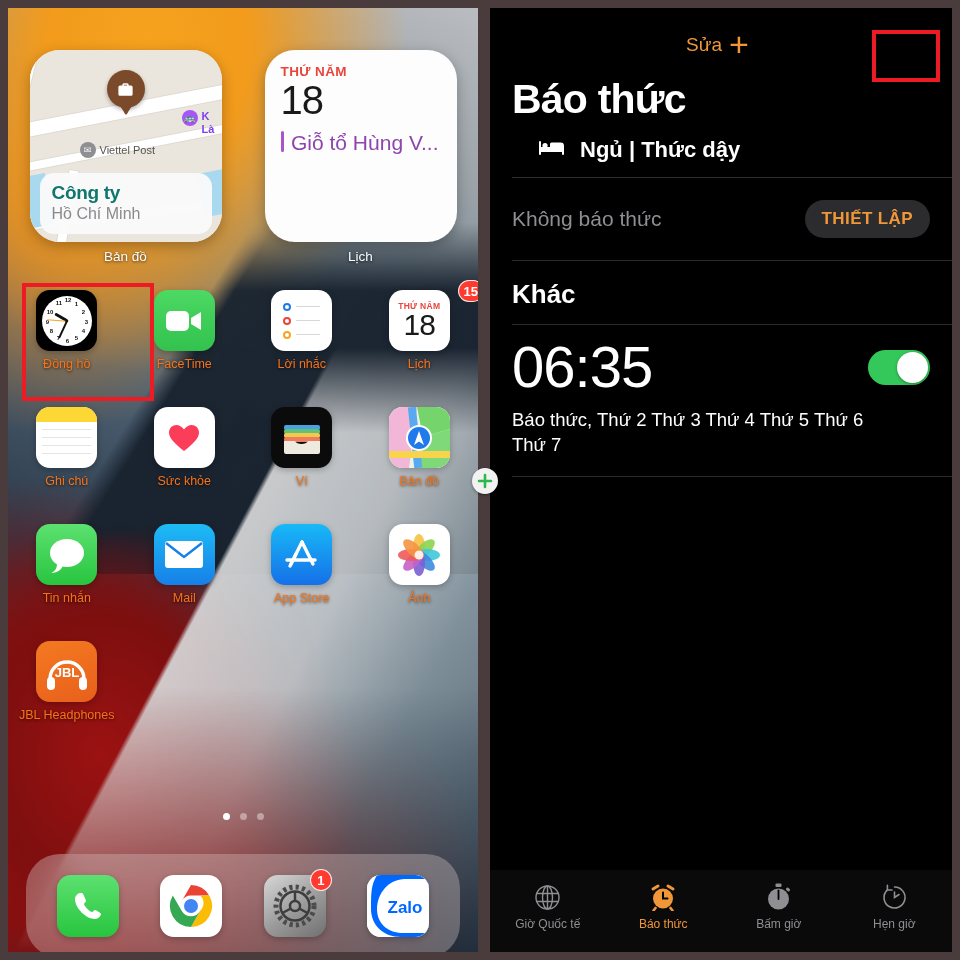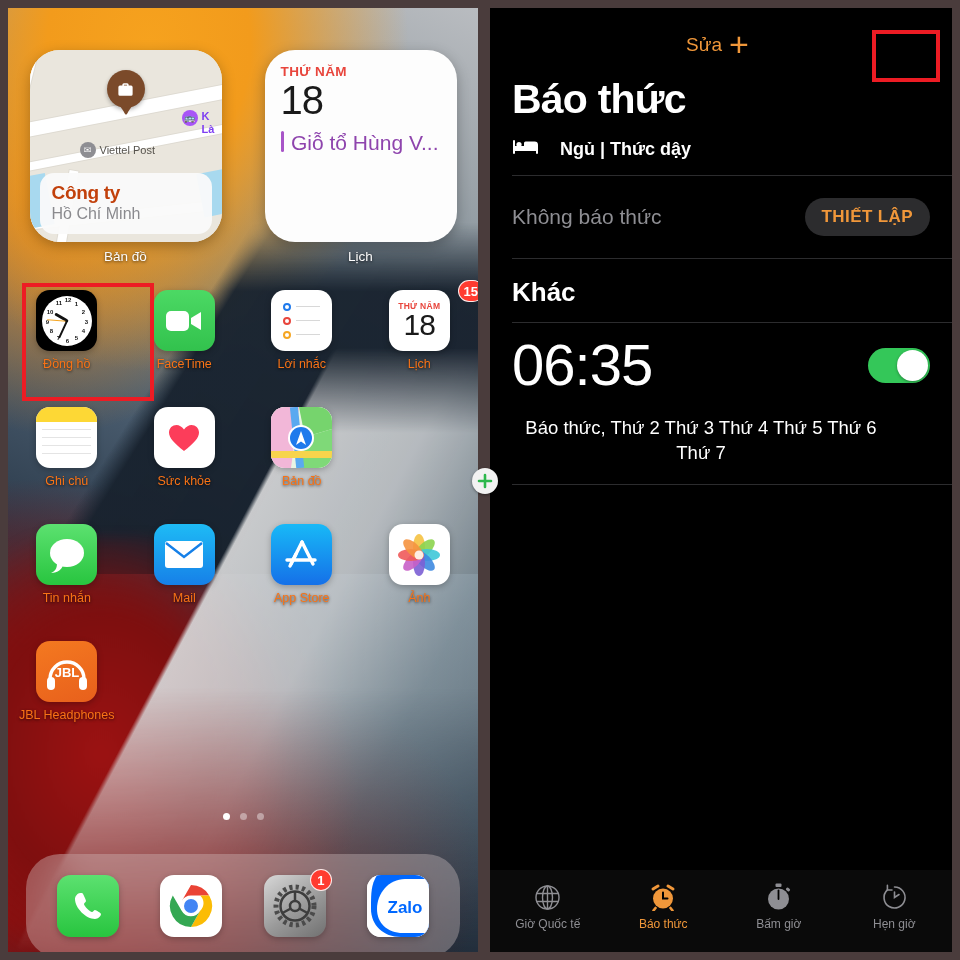--- a/index.html
+++ b/index.html
@@ -100,21 +100,21 @@
   .poi-dot {
     width: 16px; height: 16px; border-radius: 50%;
     display:flex;align-items:center;justify-content:center;
     font-size: 9px; color: #fff;
   }
   .map-card {
     position: absolute; left: 10px; bottom: 8px; right: 10px;
     background: rgba(250,250,250,0.95);
     border-radius: 14px; padding: 9px 12px 11px;
   }
-  .map-card-title { font-size: 19px; font-weight: bold; color: #c2410c; letter-spacing: -0.3px;}
+  .map-card-title { font-size: 19px; font-weight: bold; color: #0f766e; letter-spacing: -0.3px;}
   .map-card-sub { font-size: 16px; color: #8a8a8e; margin-top: 1px;}
 
   
   .w-cal { background: #fdfdfd; padding: 14px 16px; }
   .cal-dow { color: #e8453c; font-size: 13.5px; font-weight: bold; letter-spacing: .4px; }
   .cal-day { color: #1a1a1a; font-size: 40px; font-weight: 400; line-height: 1.05; letter-spacing: -1px;}
   .cal-ev { display: flex; gap: 7px; margin-top: 9px; align-items: flex-start;}
   .cal-ev-bar { width: 3.5px; height: 21px; background: #a855c8; border-radius: 2px; flex: none; margin-top: 1px;}
   .cal-ev-txt { color: #8e44ad; font-size: 21px; line-height: 1.25; }
 
@@ -249,43 +249,43 @@
     position:absolute; right: 12px; top: 22px;
     width: 68px; height: 52px;
     border: 4px solid #ed1c24;
   }
   .big-title {
     padding: 10px 22px 0;
     color:#fff; font-size: 41px; font-weight: bold; letter-spacing: -0.8px;
   }
   .sleep-row {
     padding: 14px 22px 14px;
-    display:flex; align-items:center; gap: 21px;
-    color:#fff; font-size: 18px; font-weight: 600;
+    display:flex; align-items:center; gap: 15px;
+    color:#fff; font-size: 22px; font-weight: 600; margin-left: 26px;
   }
   .divider { height: 1px; background: #2c2c2e; margin-left: 22px; }
   .noalarm-row {
     padding: 22px 22px;
     display:flex;align-items:center;justify-content:space-between;
   }
   .noalarm-text { color:#8e8e93; font-size: 21px; }
   .btn-setup {
     background: #2c2c2e; color:#f0973a;
     font-size: 17px; font-weight: bold; letter-spacing: .4px;
     padding: 9px 17px; border-radius: 20px;
     border: none;
   }
   .section-title {
     padding: 18px 22px 14px;
     color:#fff; font-size: 26px; font-weight: bold;
   }
   .alarm-item { padding: 12px 22px 18px; position: relative; }
   .alarm-top { display:flex; align-items:center; justify-content: space-between; }
   .alarm-time { color:#fff; font-size: 58px; font-weight: 200; letter-spacing: -1px; line-height: 1.05;}
-  .alarm-sub { color:#fff; font-size: 18.5px; line-height: 1.35; margin-top: 20px; padding-right: 40px; text-align: center;}
+  .alarm-sub { color:#fff; font-size: 18.5px; line-height: 1.35; margin-top: 10px; padding-right: 40px;}
   .toggle {
     width: 62px; height: 35px; border-radius: 18px;
     background: #34c759; position: relative; flex: none;
   }
   .toggle-knob {
     position:absolute; right: 2px; top: 2px;
     width: 31px; height: 31px; border-radius: 50%;
     background:#fff; box-shadow: 0 1px 3px rgba(0,0,0,0.35);
   }
   .tabbar {
@@ -465,20 +465,34 @@
           <div class="app-icon ic-health">
             <div class="glyph">
               <svg width="32" height="30" viewBox="0 0 32 30">
                 <path d="M16 28C6 20 1 15 1 9.5 1 5 4.5 2 8.5 2c2.7 0 5.3 1.6 7.5 4.5C18.2 3.6 20.8 2 23.5 2 27.5 2 31 5 31 9.5 31 15 26 20 16 28z" fill="#fc3d5a"></path>
               </svg>
             </div>
           </div>
           <div class="app-label">Sức khỏe</div>
         </div>
 
+        <div class="app-cell">
+          <div class="app-icon ic-wallet">
+            <div class="glyph">
+              <svg width="42" height="38" viewBox="0 0 42 38">
+                <rect x="3" y="6" width="36" height="5" rx="2" fill="#4aa3e0"></rect>
+                <rect x="3" y="10" width="36" height="5" rx="2" fill="#63c07a"></rect>
+                <rect x="3" y="14" width="36" height="5" rx="2" fill="#f2c94c"></rect>
+                <rect x="3" y="18" width="36" height="5" rx="2" fill="#ef7c5c"></rect>
+                <path d="M3 22h11c1.5 4 11.5 4 13 0h12v11a2 2 0 0 1-2 2H5a2 2 0 0 1-2-2z" fill="#efeae0"></path>
+              </svg>
+            </div>
+          </div>
+          <div class="app-label">Ví</div>
+        </div>
 
         <div class="app-cell">
           <div class="app-icon ic-maps">
             <div class="glyph">
               <svg width="61" height="61" viewBox="0 0 61 61">
                 <rect width="61" height="61" fill="#e9f5e4"></rect>
                 <path d="M0 0 H28 L20 61 H0 Z" fill="#f2b7d8"></path>
                 <path d="M28 0 H61 V22 L34 30 Z" fill="#76d46d"></path>
                 <path d="M34 30 L61 22 V61 H26 Z" fill="#7fd978"></path>
                 <rect x="22" y="0" width="8" height="61" fill="#5aa9f0" transform="rotate(-6 26 30)"></rect>

